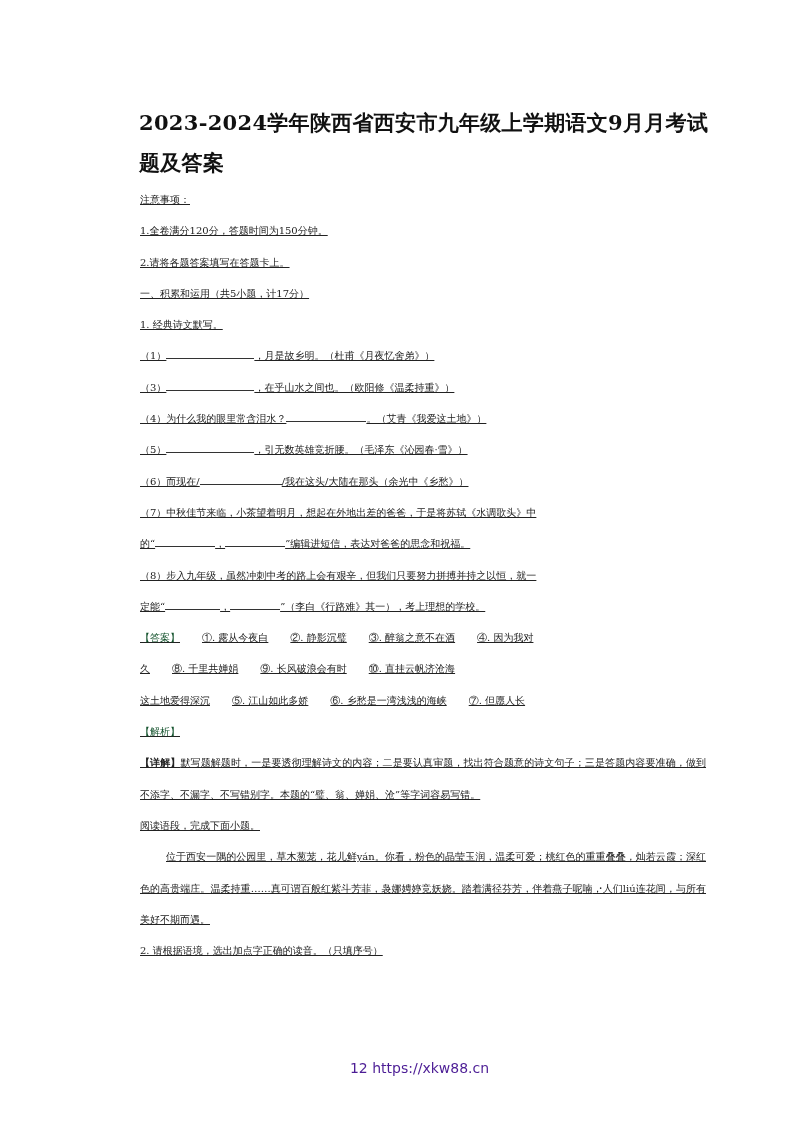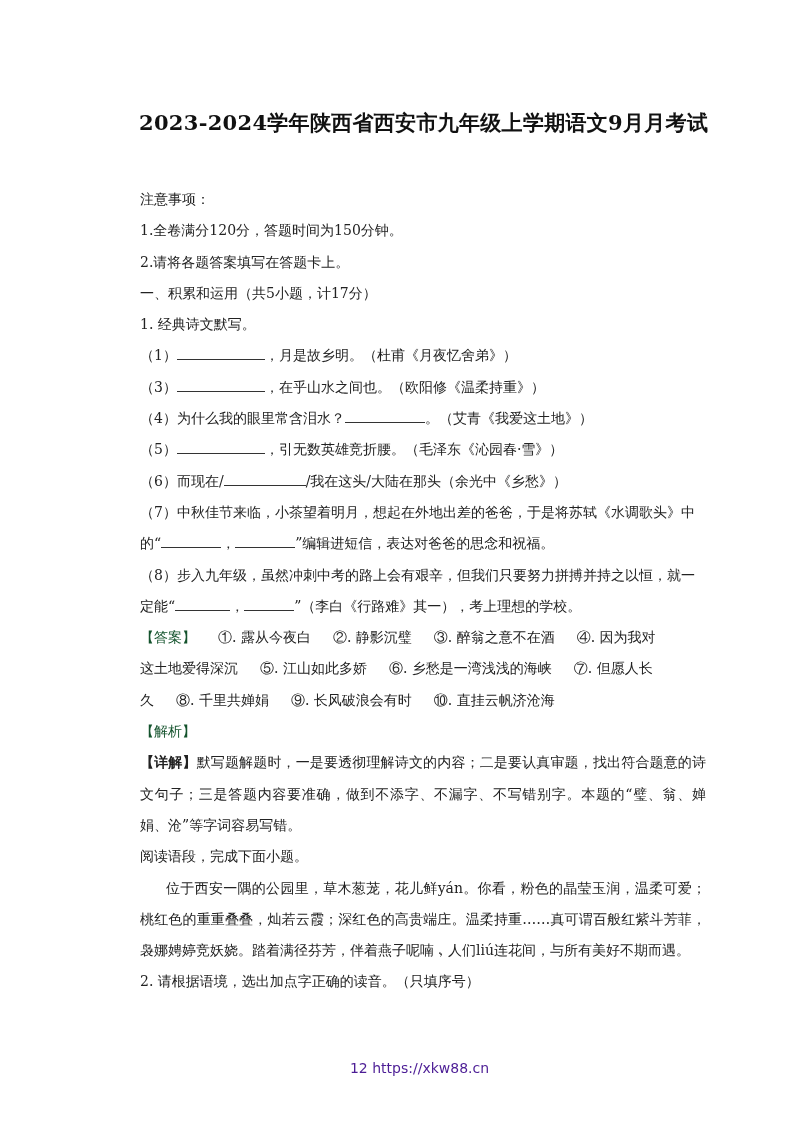--- a/index.html
+++ b/index.html
@@ -2,40 +2,41 @@
 <html><head>
   <meta charset="utf-8">
   <style>
     html, body { margin: 0; padding: 0; background: #ffffff; }
     body { width: 793px; height: 1122px; position: relative; overflow: hidden;
            font-family: "DejaVu Serif", "Liberation Serif", serif; color: #222; }
     .page { position: absolute; left: 0; top: 0; width: 793px; height: 1122px; margin-left: 23px; }
     .title { position: absolute; left: 116px; top: 103px; width: 570px;
              font-size: 21px; font-weight: bold; line-height: 40px; color: #111; letter-spacing: 0.3px; }
     .body-text { position: absolute; left: 117px; top: 184px; width: 566px;
-                 font-size: 14px; line-height: 31.3px; color: #222; }
+                 font-size: 10px; line-height: 31.3px; color: #222; text-decoration: underline; }
     .line { white-space: nowrap; height: 31.3px; }
     .wrap { white-space: normal; text-align: justify; }
     .label-blue { color: #14532d; }
     .bold-label { font-weight: bold; }
     .indent { text-indent: 26px; }
     .blank { display: inline-block; border-bottom: 1px solid #333; height: 12px; vertical-align: baseline; }
     .dot { position: relative; }
     .dot::after { content: "·"; position: absolute; left: 50%; bottom: -12px; transform: translateX(-50%); font-size: 12px; }
     .gap { display: inline-block; width: 22px; }
     .footer { position: absolute; left: 0; width: 793px; top: 1060px; text-align: center;
               font-family: "DejaVu Sans", sans-serif; font-size: 14px; color: #4c1d95; }
   </style>
 </head>
 <body>
 
 <div class="page">
 
   <div class="title">
     <div>2023-2024学年陕西省西安市九年级上学期语文9月月考试</div>
+    <div>题及答案</div>
   </div>
 
   <div class="body-text">
     <div class="line">注意事项：</div>
     <div class="line">1.全卷满分120分，答题时间为150分钟。</div>
     <div class="line">2.请将各题答案填写在答题卡上。</div>
     <div class="line">一、积累和运用（共5小题，计17分）</div>
     <div class="line">1. 经典诗文默写。</div>
 
     <div class="line">
@@ -59,24 +60,24 @@
     </div>
     <div class="line">（8）步入九年级，虽然冲刺中考的路上会有艰辛，但我们只要努力拼搏并持之以恒，就一</div>
     <div class="line">
       <span>定能“</span><span class="blank" style="width:55px"></span><span>，</span><span class="blank" style="width:50px"></span><span>”（李白《行路难》其一），考上理想的学校。</span>
     </div>
 
     <div class="line">
       <span class="label-blue">【答案】</span><span class="gap"></span><span>①. 露从今夜白</span><span class="gap"></span><span>②. 静影沉璧</span><span class="gap"></span><span>③. 醉翁之意不在酒</span><span class="gap"></span><span>④. 因为我对</span>
     </div>
     <div class="line">
-      <span>这土地爱得深沉</span><span class="gap"></span><span>⑤. 江山如此多娇</span><span class="gap"></span><span>⑥. 乡愁是一湾浅浅的海峡</span><span class="gap"></span><span>⑦. 但愿人长</span>
+      <span>久</span><span class="gap"></span><span>⑧. 千里共婵娟</span><span class="gap"></span><span>⑨. 长风破浪会有时</span><span class="gap"></span><span>⑩. 直挂云帆济沧海</span>
     </div>
     <div class="line">
-      <span>久</span><span class="gap"></span><span>⑧. 千里共婵娟</span><span class="gap"></span><span>⑨. 长风破浪会有时</span><span class="gap"></span><span>⑩. 直挂云帆济沧海</span>
+      <span>这土地爱得深沉</span><span class="gap"></span><span>⑤. 江山如此多娇</span><span class="gap"></span><span>⑥. 乡愁是一湾浅浅的海峡</span><span class="gap"></span><span>⑦. 但愿人长</span>
     </div>
     <div class="line label-blue">【解析】</div>
 
     <div class="wrap">
       <span class="bold-label">【详解】</span><span>默写题解题时，一是要透彻理解诗文的内容；二是要认真审题，找出符合题意的诗文句子；三是答题内容要准确，做到不添字、不漏字、不写错别字。本题的“璧、翁、婵娟、沧”等字词容易写错。</span>
     </div>
     <div class="line">阅读语段，完成下面小题。</div>
 
     <div class="wrap indent">
       <span>位于西安一隅的公园里，草木葱茏，花儿鲜yán。你看，粉色的晶莹玉润，温柔可爱；桃红色的重重叠叠，灿若云霞；深红色的高贵端庄。温柔持重……真可谓百般红紫斗芳菲，袅娜</span><span class="dot">娉</span><span>婷竞妖娆。踏着满径芬芳，伴着燕子呢</span><span class="dot">喃</span><span>，人们liú连花间，与所有美好不期而遇。</span>

